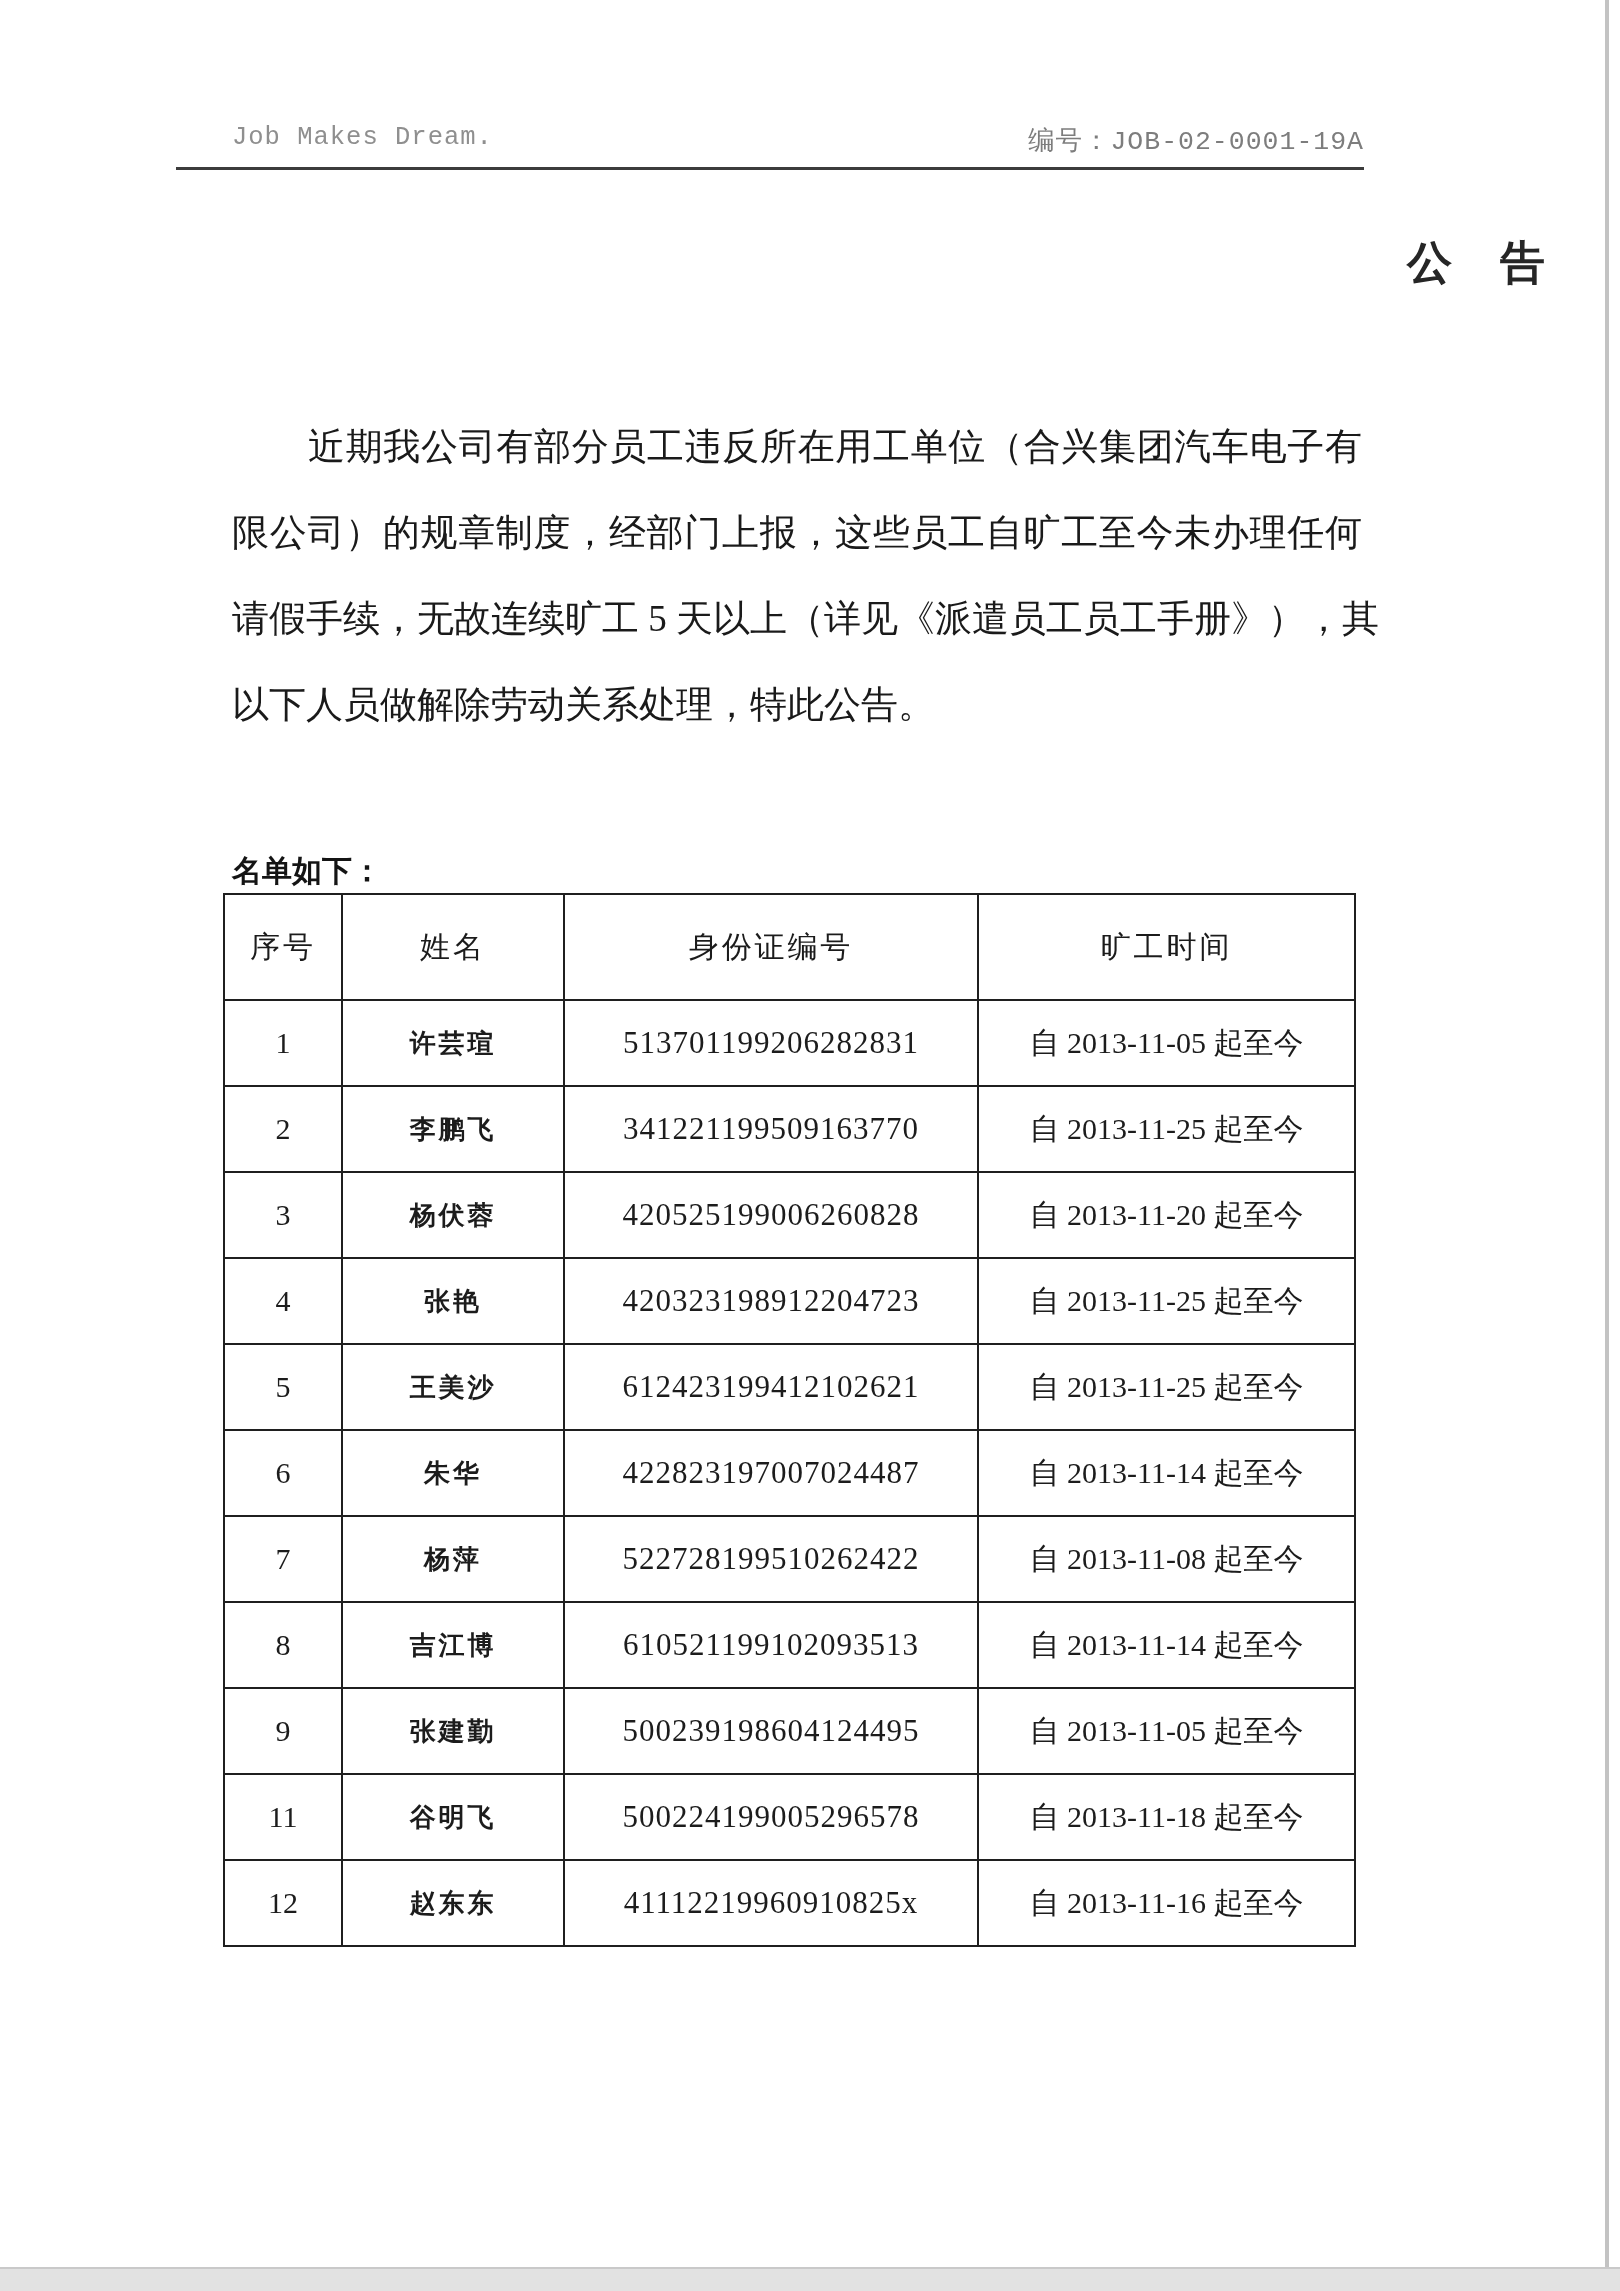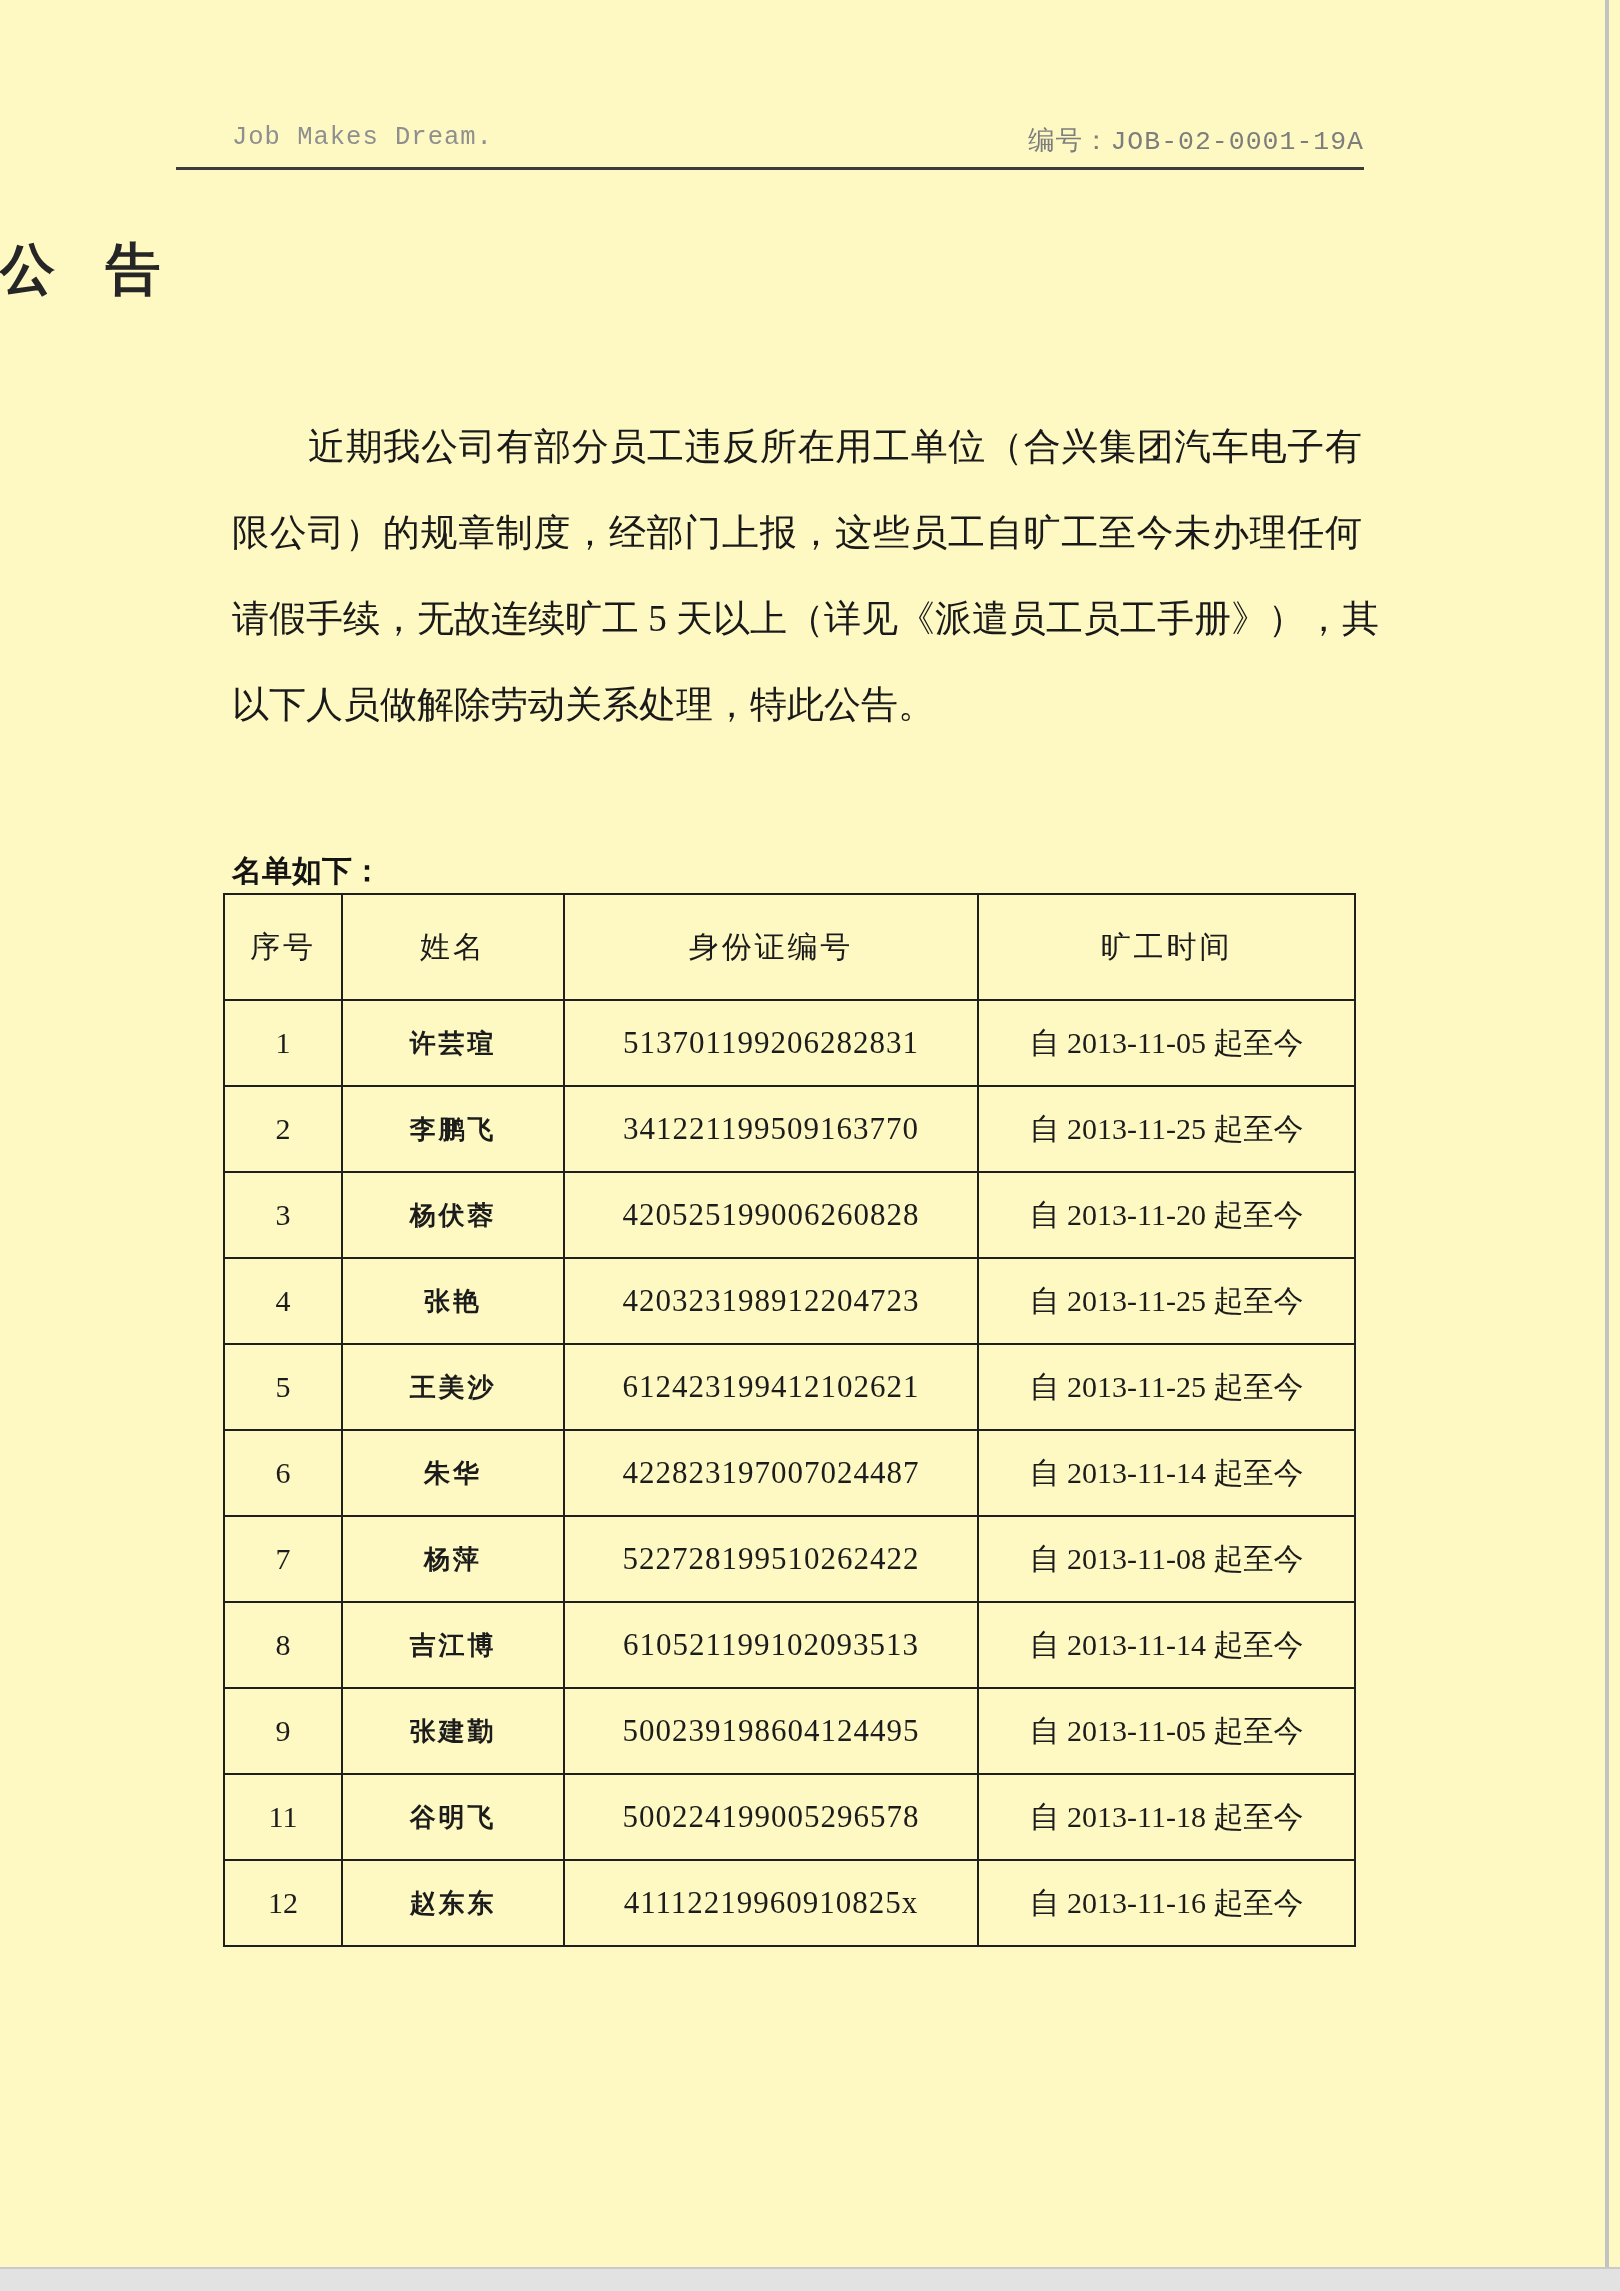--- a/index.html
+++ b/index.html
@@ -1,20 +1,20 @@
 <!DOCTYPE html>
 <html><head>
 <meta charset="utf-8">
 <style>
   html, body { margin: 0; padding: 0; background: #ededed; }
   .page {
     position: relative;
     width: 1620px;
     height: 2292px;
-    background: #fef9c3;
+    background: #ffffff;
     overflow: hidden;
     font-family: "Liberation Serif", serif;
     color: #1c1c1c;
   }
 
   
   .scan-edge-right {
     position: absolute; top: 0; right: 10.8px; width: 3.9px; height: 100%;
     background: #c3c3c3;
   }
@@ -37,22 +37,22 @@
     white-space: nowrap;
   }
   .header-rule {
     position: absolute; left: 176px; top: 167px; width: 1188px; height: 2.9px;
     background: #3c3c3c;
   }
 
   
   .page-title {
     position: absolute; left: 0; top: 233px; width: 1549px;
-    text-align: left;
-    font-size: 55px; font-weight: 700; color: #262626;
+    text-align: right;
+    font-size: 45px; font-weight: 700; color: #262626;
     word-spacing: 29px; letter-spacing: 3.9px;
     white-space: nowrap;
   }
 
   
   .notice-body {
     position: absolute; left: 232px; top: 404px; width: 1130px;
     font-size: 37px; color: #1a1a1a;
   }
   .notice-line {

